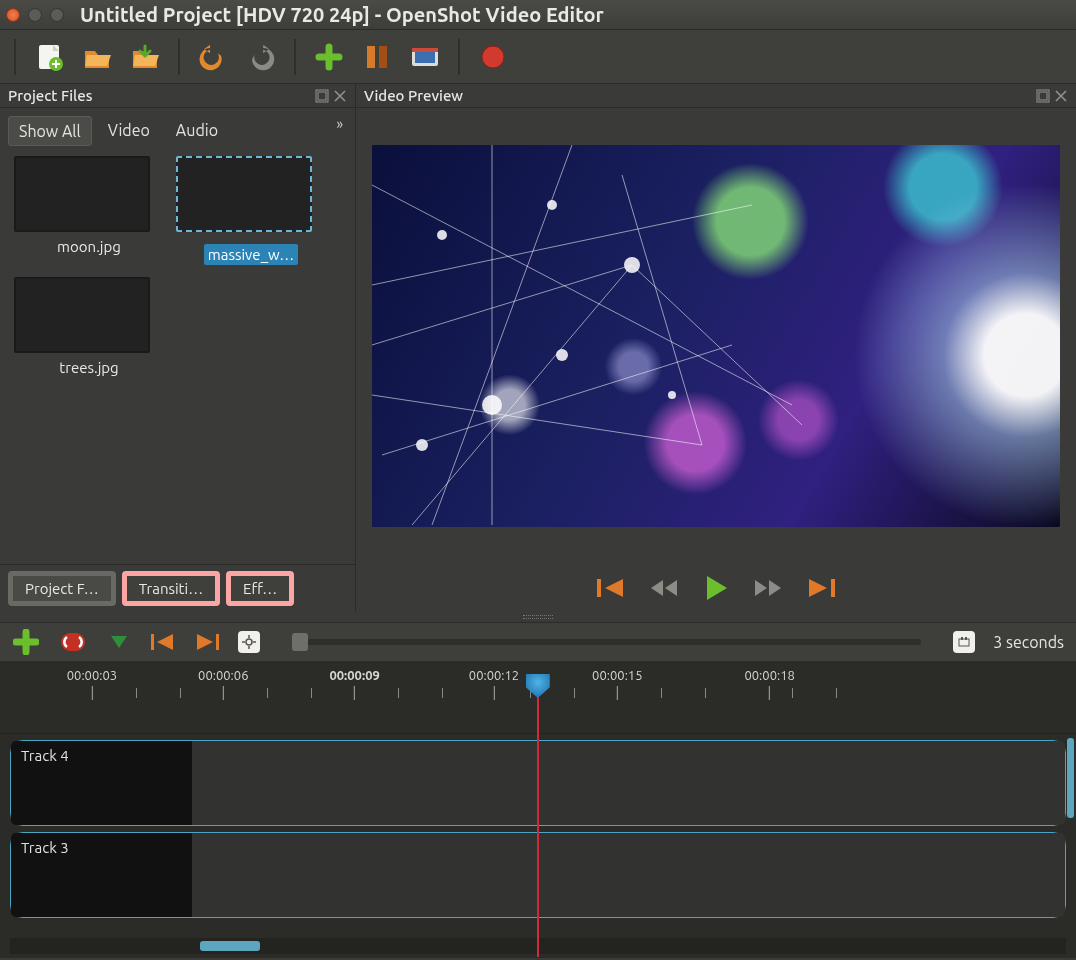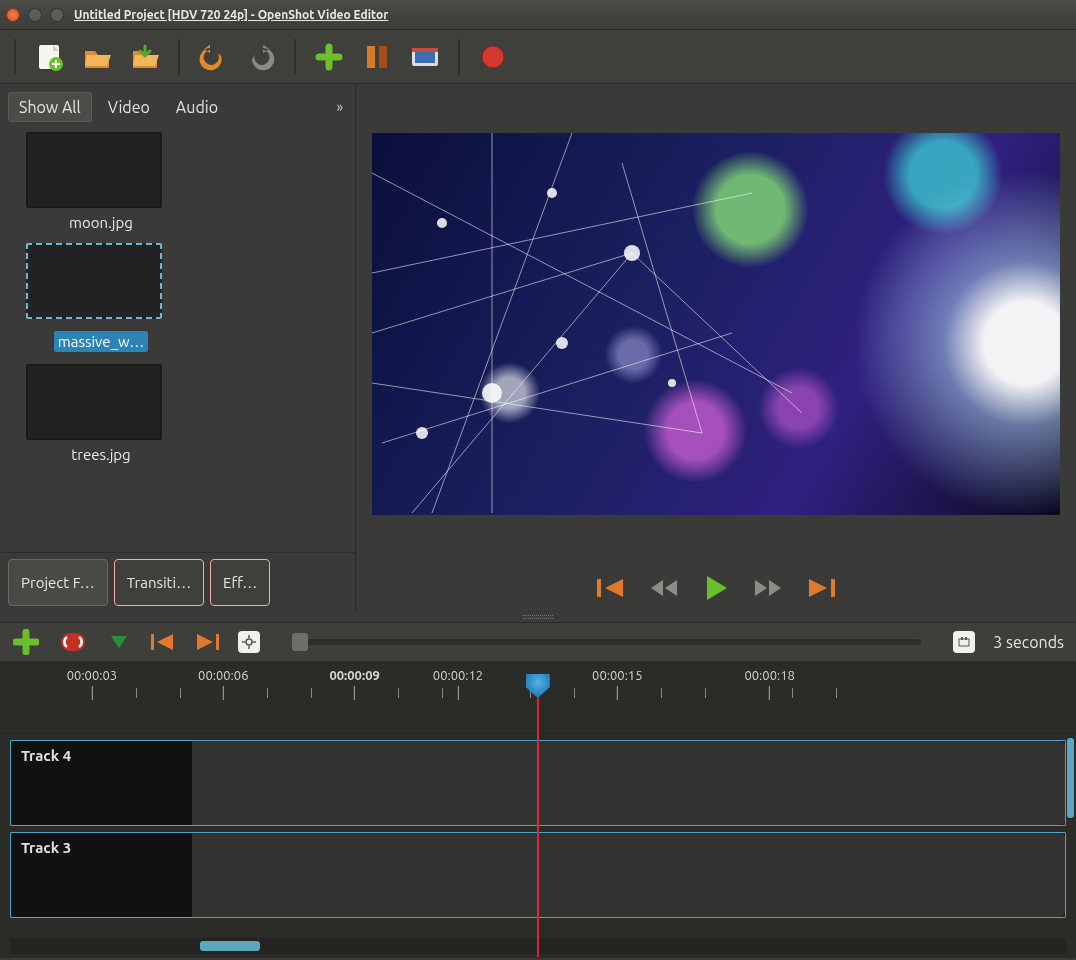--- a/index.html
+++ b/index.html
@@ -17,66 +17,66 @@
     height: 30px;
     background: linear-gradient(#4a4a46,#3d3d39);
     display: flex; align-items: center;
     padding: 0 6px;
     gap: 8px;
     border-bottom: 1px solid #2b2b28;
   }
   .win-btn { width:14px;height:14px;border-radius:50%;display:inline-block;border:1px solid rgba(0,0,0,.4); }
   .win-close{background:radial-gradient(#f17f54,#d64e1e);}
   .win-dim{background:#5b5b57;}
-  .title-text{font-weight:bold;color:#e9e8e5;font-size:12px;margin-left:2px;white-space:nowrap;text-decoration:underline;}
+  .title-text{font-weight:bold;color:#e9e8e5;font-size:20px;margin-left:8px;white-space:nowrap;}
   
   .toolbar{
     height:54px;background:#3f3f3b;
     display:flex;align-items:center;gap:10px;padding:0 10px;
     border-bottom:1px solid #2c2c28;
   }
   .tb-sep{width:2px;height:36px;background:#2e2e2b;margin:0 4px;}
   .tb-btn{width:38px;height:38px;display:flex;align-items:center;justify-content:center;border-radius:3px;}
   
   .panels{display:flex;height:528px;}
   .panel-left{width:356px;display:flex;flex-direction:column;border-right:1px solid #2b2b28;}
   .panel-right{flex:1;display:flex;flex-direction:column;}
   .panel-header{
     height:24px;display:flex;align-items:center;justify-content:space-between;
     padding:0 8px;background:#3a3a38;border-bottom:1px solid #2b2b28;
     color:#e8e7e4;font-size:15px;font-weight:500;
   }
   .panel-header .icons{display:flex;gap:4px;opacity:.7;}
   .panel-header .icons svg{width:14px;height:14px;}
   
-  .filter-tabs{display:flex;align-items:center;gap:6px;padding:8px 8px 6px;}
+  .filter-tabs{display:flex;align-items:flex-start;gap:6px;padding:8px 8px 6px;}
   .filter-tabs .tab{
     padding:5px 10px;border-radius:3px;font-size:16px;color:#e4e3e0;
   }
   .filter-tabs .tab.active{background:#4b4b47;border:1px solid #5b5b56;}
   .filter-tabs .more{margin-left:auto;padding-right:4px;color:#cfcfca;font-size:14px;}
   
-  .thumbs{display:flex;flex-wrap:wrap;gap:12px;padding:4px 26px;}
+  .thumbs{display:flex;flex-wrap:wrap;gap:12px;padding:4px 14px;}
   .thumb{width:150px;}
   .thumb .img{width:136px;height:76px;border:2px solid #1a1a18;border-radius:2px;background:#222;}
   .thumb .lbl{margin-top:6px;text-align:center;font-size:15px;}
   .thumb.selected .img{border:2px dashed #6db8d6;}
   .thumb.selected .lbl{background:#2b84b5;color:#fff;padding:2px 4px;border-radius:2px;display:inline-block;}
   .moon{background:radial-gradient(circle at 35% 30%,#c3ecff 0 12%,#2b6ab5 20% 55%,#0a1f4f 75%,#000 100%);}
   .trees{background:
     linear-gradient(#213818 60%,#152310 100%),
     radial-gradient(circle at 50% 25%,#fffbd0 0 8%,rgba(255,251,200,.3) 18%,transparent 30%);
     background-blend-mode:screen;}
   .massive{background:
     radial-gradient(circle at 70% 50%,#dff4ff 0 10%,#5aa0d8 25% 45%,#0b2251 70%,#000 100%);
     position:relative;}
   
   .bottom-tabs{margin-top:auto;display:flex;gap:6px;padding:6px 8px;border-top:1px solid #2b2b28;}
   .bottom-tabs .btab{
-    padding:14px 12px;border:1px solid #fca5a5;border-radius:4px;
+    padding:4px 12px;border:5px solid #fca5a5;border-radius:4px;
     background:#3f3f3b;font-size:15px;white-space:nowrap;
   }
   .bottom-tabs .btab.active{background:#494945;border-color:#6a6a64;}
   
   .preview-wrap{flex:1;display:flex;align-items:center;justify-content:center;padding:12px;}
   .preview{
     width:688px;height:382px;background:#05081f;
     position:relative;overflow:hidden;border-radius:2px;
   }
   .preview::before{
@@ -121,22 +121,22 @@
   .playhead{
     position:absolute;top:32px;bottom:-224px;width:2px;background:#d12a3a;z-index:5;
   }
   .playhead::before{
     content:"";position:absolute;top:-20px;left:-11px;width:24px;height:24px;
     background:radial-gradient(circle at 50% 35%,#4fb3e6,#1566a4);
     clip-path:polygon(0 0,100% 0,100% 55%,50% 100%,0 55%);
   }
   .tracks{flex:1;overflow:hidden;position:relative;}
   .track{
-    height:86px;border:1px solid #4aa6c4;border-radius:1px;
-    margin:6px 10px;background:#1e1e1c;display:flex;font-weight:bold;
+    height:86px;border:1px solid #4aa6c4;border-radius:13px;
+    margin:6px 10px;background:#1e1e1c;display:flex;
   }
   .track .head{
     width:182px;background:#111;padding:6px 10px;color:#e2e1de;font-size:15px;
     border-right:1px solid #333;border-top-left-radius:5px;border-bottom-left-radius:5px;
   }
   .track .body{flex:1;background:#323230;border-top-right-radius:5px;border-bottom-right-radius:5px;}
   .hscroll{height:16px;background:#232320;position:relative;margin:0 10px 4px;}
   .hscroll .bar{position:absolute;left:190px;width:60px;height:10px;top:3px;background:#5ca6bf;border-radius:3px;}
   .vscroll-ind{position:absolute;right:2px;top:4px;width:7px;height:80px;background:#5ca6bf;border-radius:3px;}
   svg{display:block;}
@@ -209,20 +209,32 @@
     <svg width="28" height="28">
         <circle cx="14" cy="14" r="11" fill="#d23a2e"></circle>
         <circle cx="14" cy="14" r="11" fill="none" stroke="#8a1f16" stroke-width="1"></circle>
       </svg>
   </div>
 </div>
 
 <div class="panels">
 
   <div class="panel-left">
+    <div class="panel-header">
+      <span>Project Files</span>
+      <span class="icons">
+        <svg viewBox="0 0 14 14">
+            <rect x="1" y="1" width="12" height="12" fill="none" stroke="#bbb"></rect>
+            <rect x="3" y="3" width="8" height="8" fill="none" stroke="#bbb"></rect>
+          </svg>
+        <svg viewBox="0 0 14 14">
+            <path d="M2 2l10 10M12 2L2 12" stroke="#bbb" stroke-width="1.5"></path>
+          </svg>
+      </span>
+    </div>
     <div class="filter-tabs">
       <div class="tab active">Show All</div>
       <div class="tab">Video</div>
       <div class="tab">Audio</div>
       <div class="more">»</div>
     </div>
     <div class="thumbs">
       <div class="thumb">
         <div class="img moon"></div>
         <div class="lbl">moon.jpg</div>
@@ -237,20 +249,32 @@
       </div>
     </div>
     <div class="bottom-tabs">
       <div class="btab active">Project F…</div>
       <div class="btab">Transiti…</div>
       <div class="btab">Eff…</div>
     </div>
   </div>
 
   <div class="panel-right">
+    <div class="panel-header">
+      <span>Video Preview</span>
+      <span class="icons">
+        <svg viewBox="0 0 14 14">
+            <rect x="1" y="1" width="12" height="12" fill="none" stroke="#bbb"></rect>
+            <rect x="3" y="3" width="8" height="8" fill="none" stroke="#bbb"></rect>
+          </svg>
+        <svg viewBox="0 0 14 14">
+            <path d="M2 2l10 10M12 2L2 12" stroke="#bbb" stroke-width="1.5"></path>
+          </svg>
+      </span>
+    </div>
     <div class="preview-wrap">
       <div class="preview">
         <svg viewBox="0 0 688 382">
           <g stroke="rgba(255,255,255,.55)" stroke-width="1">
             <line x1="0" y1="140" x2="380" y2="60"></line>
             <line x1="0" y1="250" x2="330" y2="300"></line>
             <line x1="40" y1="380" x2="260" y2="120"></line>
             <line x1="120" y1="0" x2="120" y2="380"></line>
             <line x1="0" y1="40" x2="420" y2="260"></line>
             <line x1="200" y1="0" x2="60" y2="380"></line>
@@ -361,21 +385,21 @@
       <div class="playhead" id="playhead" style="left: 536.8px;"></div>
     <div class="tick" style="left: 91.9403px;"><span>00:00:03</span><div class="line"></div></div>
         <div class="sub-tick" style="left: 135.721px;"></div>
         <div class="sub-tick" style="left: 179.502px;"></div>
         <div class="tick" style="left: 223.284px;"><span>00:00:06</span><div class="line"></div></div>
         <div class="sub-tick" style="left: 267.065px;"></div>
         <div class="sub-tick" style="left: 310.846px;"></div>
         <div class="tick" style="left: 354.627px; font-weight: bold;"><span>00:00:09</span><div class="line"></div></div>
         <div class="sub-tick" style="left: 398.408px;"></div>
         <div class="sub-tick" style="left: 442.189px;"></div>
-        <div class="tick" style="left: 458px;"><span>00:00:12</span><div class="line"></div></div>
+        <div class="tick" style="left: 494px;"><span>00:00:12</span><div class="line"></div></div>
         <div class="sub-tick" style="left: 529.751px;"></div>
         <div class="sub-tick" style="left: 573.532px;"></div>
         <div class="tick" style="left: 617.313px;"><span>00:00:15</span><div class="line"></div></div>
         <div class="sub-tick" style="left: 661.095px;"></div>
         <div class="sub-tick" style="left: 704.876px;"></div>
         <div class="tick" style="left: 748.657px; margin-left: 21px;"><span>00:00:18</span><div class="line"></div></div>
         <div class="sub-tick" style="left: 792.438px;"></div>
         <div class="sub-tick" style="left: 836.219px;"></div>
       </div>
   </div>

